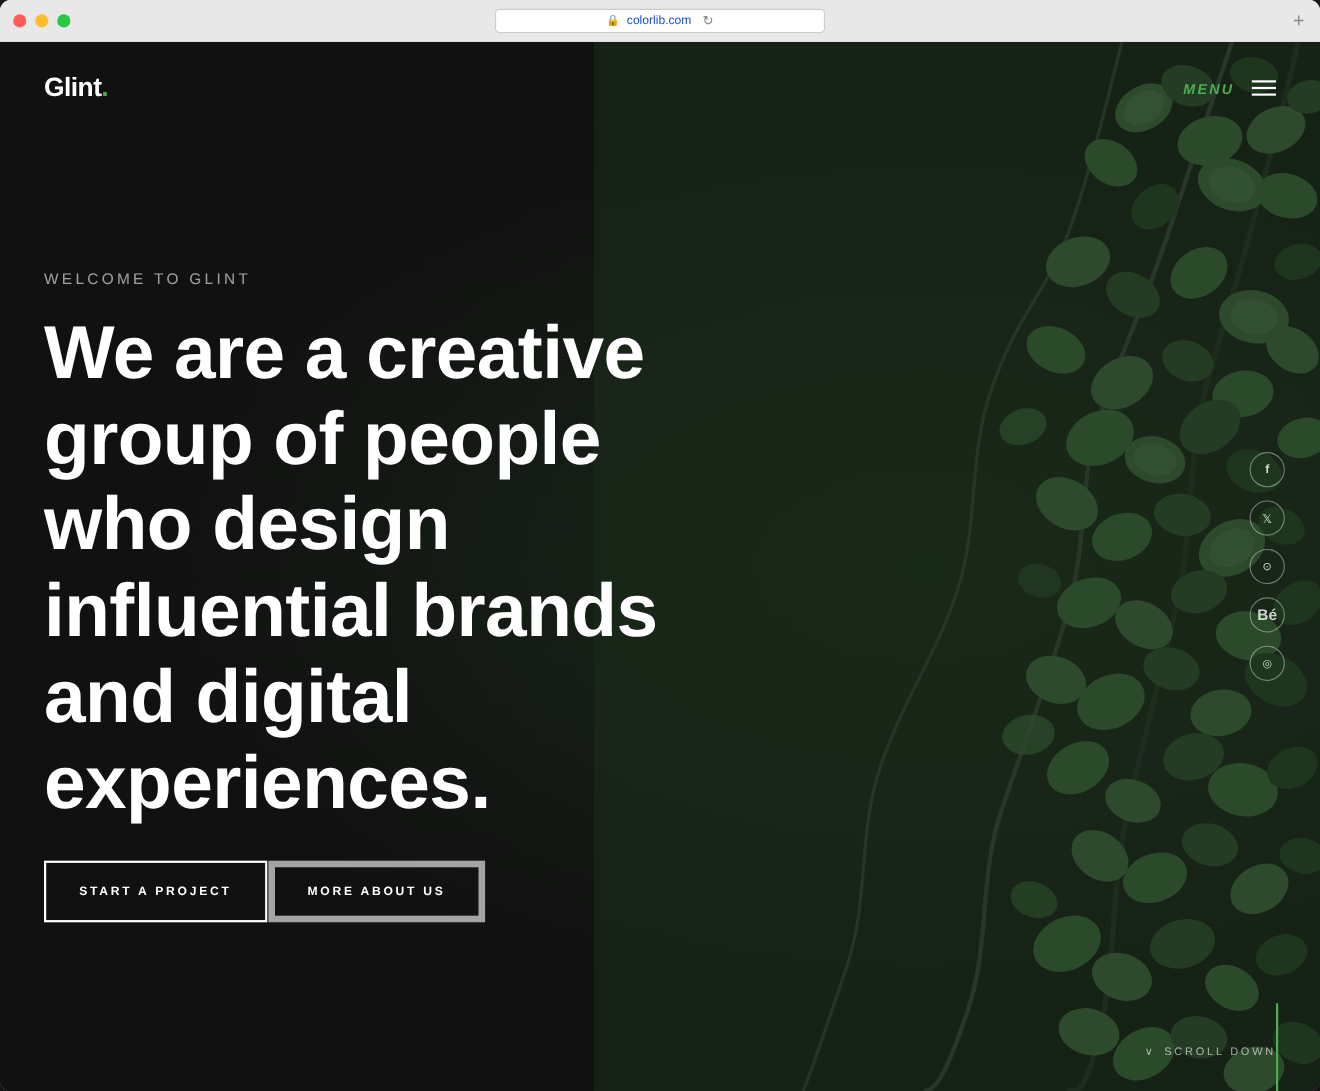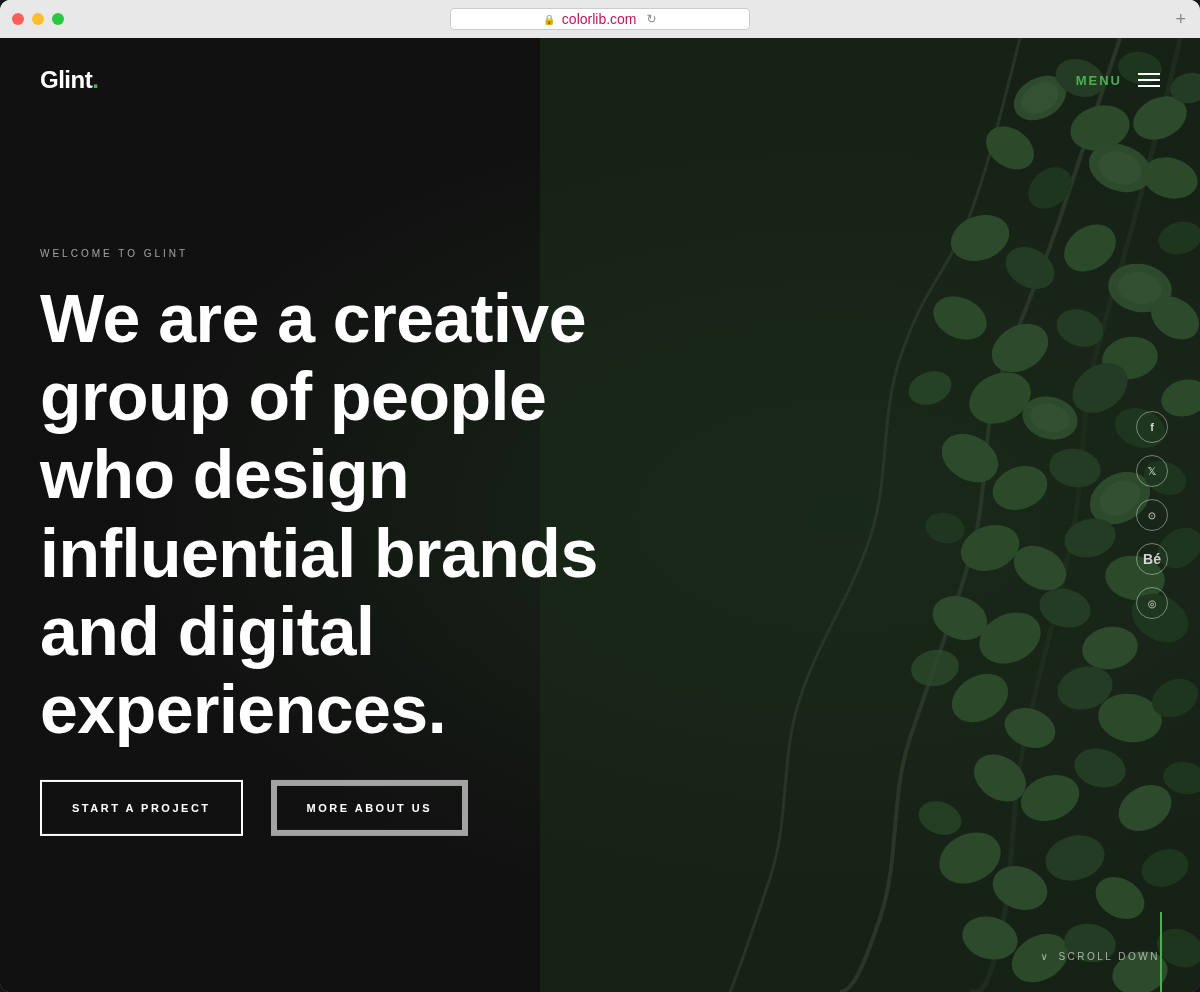--- a/index.html
+++ b/index.html
@@ -131,20 +131,21 @@
       letter-spacing: -0.5px;
     }
 
     .logo-dot {
       color: #4caf50;
     }
 
     .nav-right {
       display: flex;
       gap: 16px;
+      font-style: italic;
     }
 
     .menu-label {
       color: #4caf50;
       font-size: 13px;
       font-weight: 600;
       letter-spacing: 2px;
     }
 
     .menu-icon {
@@ -165,40 +166,40 @@
       position: absolute;
       left: 40px;
       top: 50%;
       transform: translateY(-50%);
       max-width: 600px;
       padding-top: 20px;
     }
 
     .welcome-text {
       color: rgba(255,255,255,0.6);
-      font-size: 10px;
+      font-size: 14px;
       letter-spacing: 3px;
       font-weight: 400;
       margin-bottom: 20px;
       text-transform: uppercase;
       margin-top: 34px;
     }
 
     .hero-headline {
       font-size: 68px;
       font-weight: 700;
       color: #fff;
       line-height: 1.15;
       margin-bottom: 32px;
       letter-spacing: -0.5px;
     }
 
     .cta-buttons {
       display: flex;
-      gap: 28px;
+      gap: 1px;
     }
 
     .btn-start {
       padding: 16px 30px;
       border: 2px solid #fff;
       background: transparent;
       color: #fff;
       font-size: 11px;
       font-weight: 700;
       letter-spacing: 2.5px;
@@ -293,21 +294,21 @@
 <div class="window-chrome">
 
   <div class="titlebar">
     <div class="traffic-lights">
       <div class="traffic-light close"></div>
       <div class="traffic-light minimize"></div>
       <div class="traffic-light maximize"></div>
     </div>
     <div class="address-bar">
       <span style="font-size:10px; color:#888;">🔒</span>
-      <span style="font-size:14px;color:#be185d;">colorlib.com</span>
+      <span style="font-size:11px;color:#1d4ed8;">colorlib.com</span>
       <span style="font-size:12px;color:#888;margin-left:4px;">↻</span>
     </div>
     <div style="position:absolute;right:14px;top:50%;transform:translateY(-50%);">
       <span style="font-size:18px;color:#888;font-weight:300;">+</span>
     </div>
   </div>
 
   <div class="browser-content">
     <div class="hero">
 

